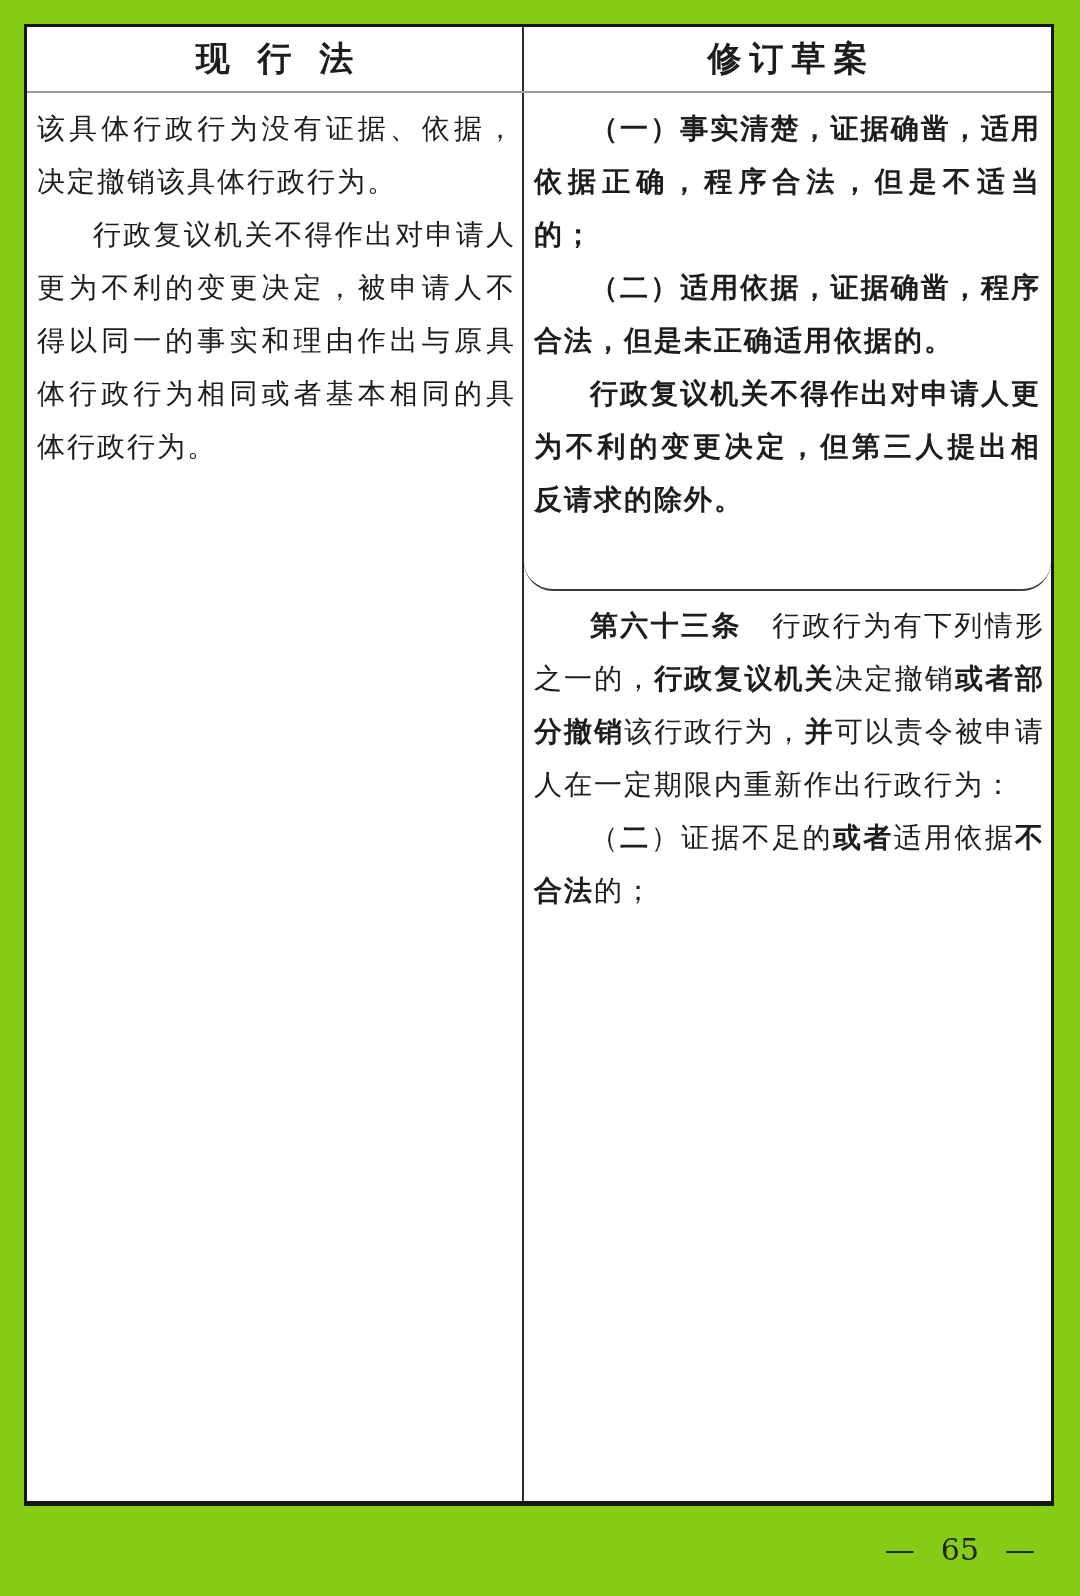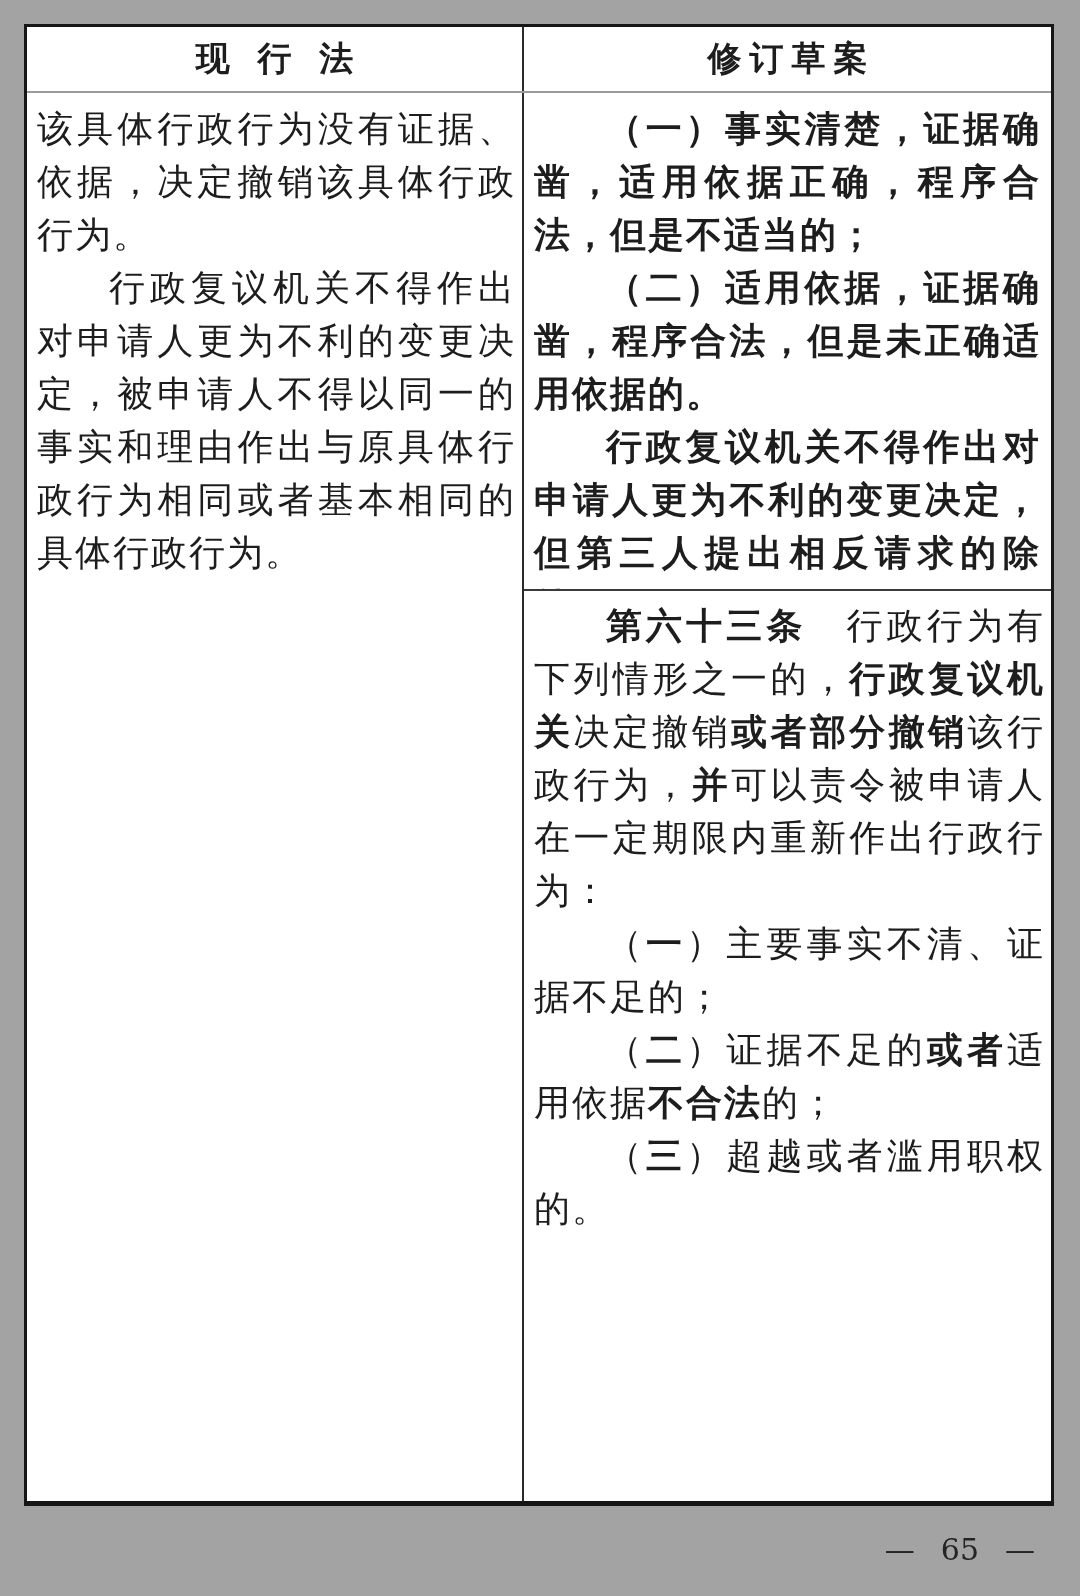--- a/index.html
+++ b/index.html
@@ -4,21 +4,21 @@
 <style>
   html, body {
     margin: 0;
     padding: 0;
     background: #ffffff;
   }
   .page {
     position: relative;
     width: 1080px;
     height: 1596px;
-    background: #a3a3a3;
+    background: #84cc16;
     color: #1d1d1d;
     overflow: hidden;
   }
   .tbl {
     position: absolute;
     left: 24px;
     top: 24px;
     width: 1030px;
     height: 1482px;
     box-sizing: border-box;
@@ -66,29 +66,30 @@
     display: flex;
     flex-direction: column;
     min-height: 0;
   }
   .cell-top {
     flex: 0 0 498px;
     box-sizing: border-box;
     border-bottom: 2px solid #3a3a3a;
     padding: 9px 10px 0 10px;
     overflow: hidden;
+    border-radius: 29px;
   }
   .cell-bottom {
     flex: 1;
     padding: 8px 6px 0 10px;
     overflow: hidden;
   }
   p {
     margin: 0;
-    font-size: 36px;
+    font-size: 28px;
     line-height: 53px;
     letter-spacing: 2px;
     text-align: justify;
     text-indent: 2em;
     color: #1d1d1d;
   }
   p.cont { text-indent: 0; }
   .song {
     font-family: "DejaVu Serif", "Liberation Serif", serif;
     font-weight: 400;
@@ -132,25 +133,23 @@
 
         <div class="cell-top">
           <p class="b">（一）事实清楚，证据确凿，适用依据正确，程序合法，但是不适当的；</p>
           <p class="b">（二）适用依据，证据确凿，程序合法，但是未正确适用依据的。</p>
           <p class="b">行政复议机关不得作出对申请人更为不利的变更决定，但第三人提出相反请求的除外。</p>
         </div>
 
         <div class="cell-bottom">
           <p class="song"><span class="b">第六十三条</span><span>　行政行为有下列情形之一的，</span><span class="b">行政复议机关</span><span>决定撤销</span><span class="b">或者部分撤销</span><span>该行政行为，</span><span class="b">并</span><span>可以责令被申请人在一定期限内重新作出行政行为：</span></p>
 
-          <p class="song"><span>（</span><span class="b">一</span><span>）主要事实不清、证据不足的；</span></p>
 
           <p class="song"><span>（</span><span class="b">二</span><span>）证据不足的</span><span class="b">或者</span><span>适用依据</span><span class="b">不合法</span><span>的；</span></p>
 
-          <p class="song"><span>（</span><span class="b">三</span><span>）超越或者滥用职权的。</span></p>
 
         </div>
 
       </div>
     </div>
   </div>
 
   <div class="pageno">
     <span>—</span>
       <span>65</span>

